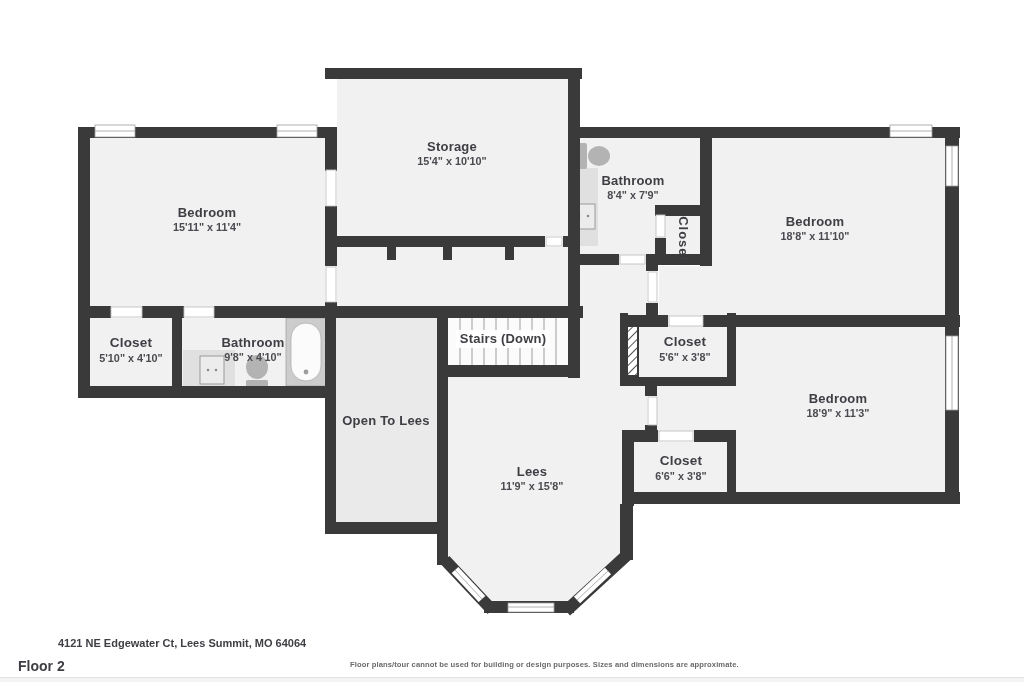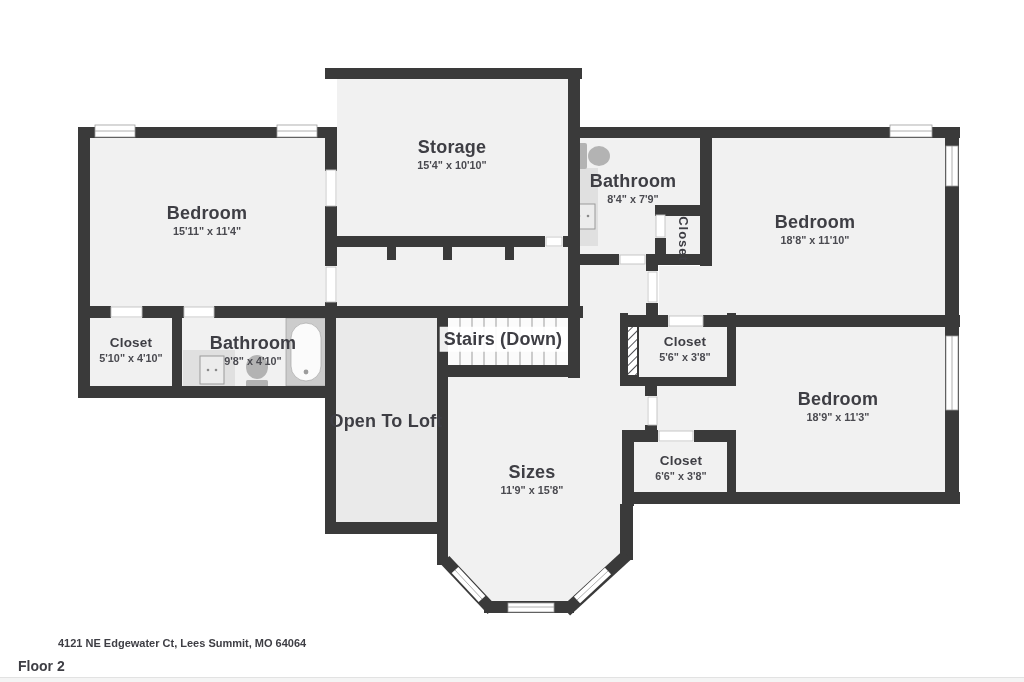--- a/index.html
+++ b/index.html
@@ -6,21 +6,21 @@
   #screen{
     position:relative;width:1024px;height:682px;background:#ffffff;overflow:hidden;
     font-family:"Liberation Sans", sans-serif;
   }
   #plan-svg{position:absolute;left:0;top:0;}
   .room-label{
     position:absolute;transform:translate(-50%,-50%);
     text-align:center;color:#3e3e44;white-space:nowrap;line-height:1.25;
     pointer-events:none;
   }
-  .room-label .rname{display:block;font-size:18px;font-weight:bold;letter-spacing:.2px;}
+  .room-label .rname{display:block;font-size:13px;font-weight:bold;letter-spacing:.2px;}
   .room-label .rdims{display:block;font-size:10.8px;font-weight:bold;color:#4a4a50;}
   .room-label.small .rname{font-size:13.5px;}
   .room-label.vertical .rname{
     writing-mode:vertical-rl;font-size:13px;letter-spacing:1px;
   }
   .room-label.bg .rname{background:rgba(255,255,255,.92);padding:1px 4px;text-align:center;}
   .footer-address{
     position:absolute;left:18px;top:637px;font-size:11px;font-weight:bold;color:#3e3e44;margin-left:40px;
   }
   .footer-floor{
@@ -271,44 +271,45 @@
     <span class="rname">Closet</span>
     <span class="rdims">5'10" x 4'10"</span>
   </div>
 
   <div class="room-label" style="left:253px;top:350px">
     <span class="rname">Bathroom</span>
     <span class="rdims">9'8" x 4'10"</span>
   </div>
 
   <div class="room-label" style="left:386px;top:421px">
-    <span class="rname">Open To Loft</span>
+    <span class="rname">Open To Lees</span>
   </div>
 
   <div class="room-label bg" style="left:503px;top:339px">
     <span class="rname">Stairs (Down)</span>
   </div>
 
   <div class="room-label" style="left:532px;top:479px">
-    <span class="rname">Sizes</span>
+    <span class="rname">Lees</span>
     <span class="rdims">11'9" x 15'8"</span>
   </div>
 
   <div class="room-label small" style="left:685px;top:349px">
     <span class="rname">Closet</span>
     <span class="rdims">5'6" x 3'8"</span>
   </div>
 
   <div class="room-label" style="left:838px;top:406px">
     <span class="rname">Bedroom</span>
     <span class="rdims">18'9" x 11'3"</span>
   </div>
 
   <div class="room-label small" style="left:681px;top:468px">
     <span class="rname">Closet</span>
     <span class="rdims">6'6" x 3'8"</span>
   </div>
 
   <div class="footer-address">4121 NE Edgewater Ct, Lees Summit, MO 64064</div>
   <div class="footer-floor">Floor 2</div>
+  <div class="footer-disclaimer">Floor plans/tour cannot be used for building or design purposes. Sizes and dimensions are approximate.</div>
   <div class="bottom-strip"></div>
 
 </div>
 
 </body></html>

